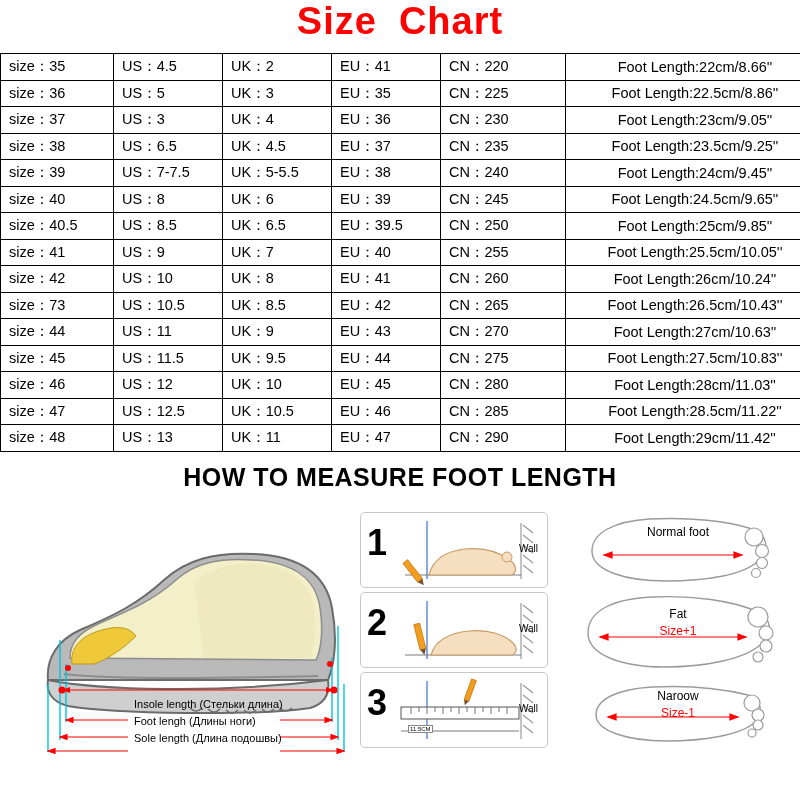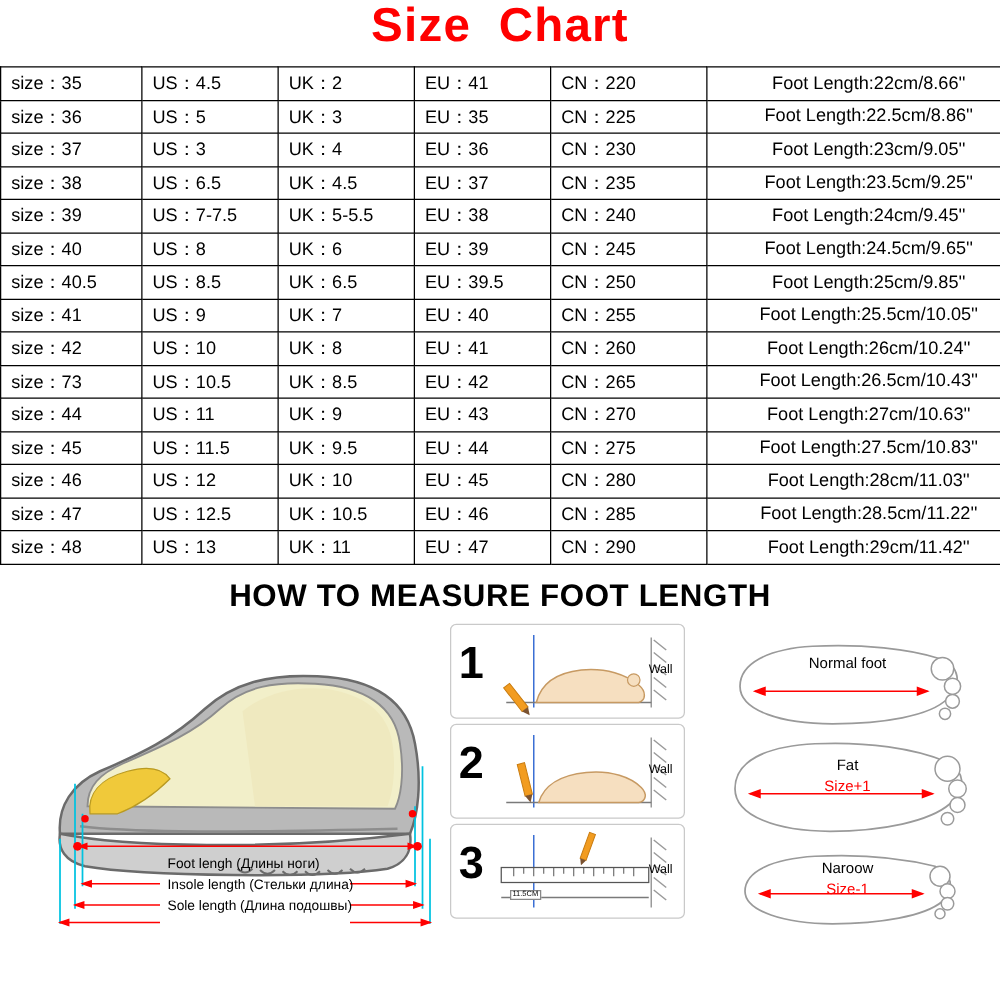--- a/index.html
+++ b/index.html
@@ -42,21 +42,21 @@
   td.c-eu{width:100px;}
   td.c-cn{width:116px;}
   td.c-fl{width:242px;text-align:center;padding-left:0;}
 
   .how-title{
     text-align:center;
     font-weight:bold;
     font-size:25px;
     color:#000;
     margin-top:11px;
-    margin-bottom:3px;
+    margin-bottom:16px;
     letter-spacing:0.5px;
   }
 
   .panels{
     position:relative;
     width:800px;
     height:250px;
   }
 
   
@@ -88,21 +88,21 @@
     font-size:10px;color:#000;
   }
   .cm-label{
     position:absolute;left:47px;top:52px;
     font-size:6px;color:#000;background:#fff;padding:0 1px;
     border:1px solid #888;
   }
 
   
   .feet-panel{
-    position:absolute;left:566px;top:12px;width:226px;height:250px;
+    position:absolute;left:566px;top:1px;width:226px;height:250px;
   }
   .foot-box{
     position:absolute;left:0;width:224px;height:78px;
   }
   .foot-box.f1{top:2px;}
   .foot-box.f2{top:84px;}
   .foot-box.f3{top:166px;}
   .foot-name{
     position:absolute;left:0;right:0;top:14px;text-align:center;
     font-size:12px;color:#000;
@@ -309,22 +309,22 @@
       <g stroke="#ff0000" stroke-width="1.1" fill="#ff0000">
         <line x1="314" y1="212" x2="262" y2="212"></line>
         <polygon points="314,212 307,209.5 307,214.5"></polygon>
         <line x1="320" y1="229" x2="262" y2="229"></line>
         <polygon points="320,229 313,226.5 313,231.5"></polygon>
         <line x1="326" y1="243" x2="262" y2="243"></line>
         <polygon points="326,243 319,240.5 319,245.5"></polygon>
       </g>
     </svg>
     <div class="meas-labels">
+      <div>Insole length (Стельки длина)</div>
       <div>Foot lengh (Длины ноги)</div>
-      <div>Insole length (Стельки длина)</div>
       <div>Sole length (Длина подошвы)</div>
     </div>
   </div>
 
   <div class="steps-panel">
 
     <div class="step-box s1">
       <span class="step-num">1</span>
       <svg width="186" height="74" viewBox="0 0 186 74" style="position:absolute;left:0;top:0;">
 

